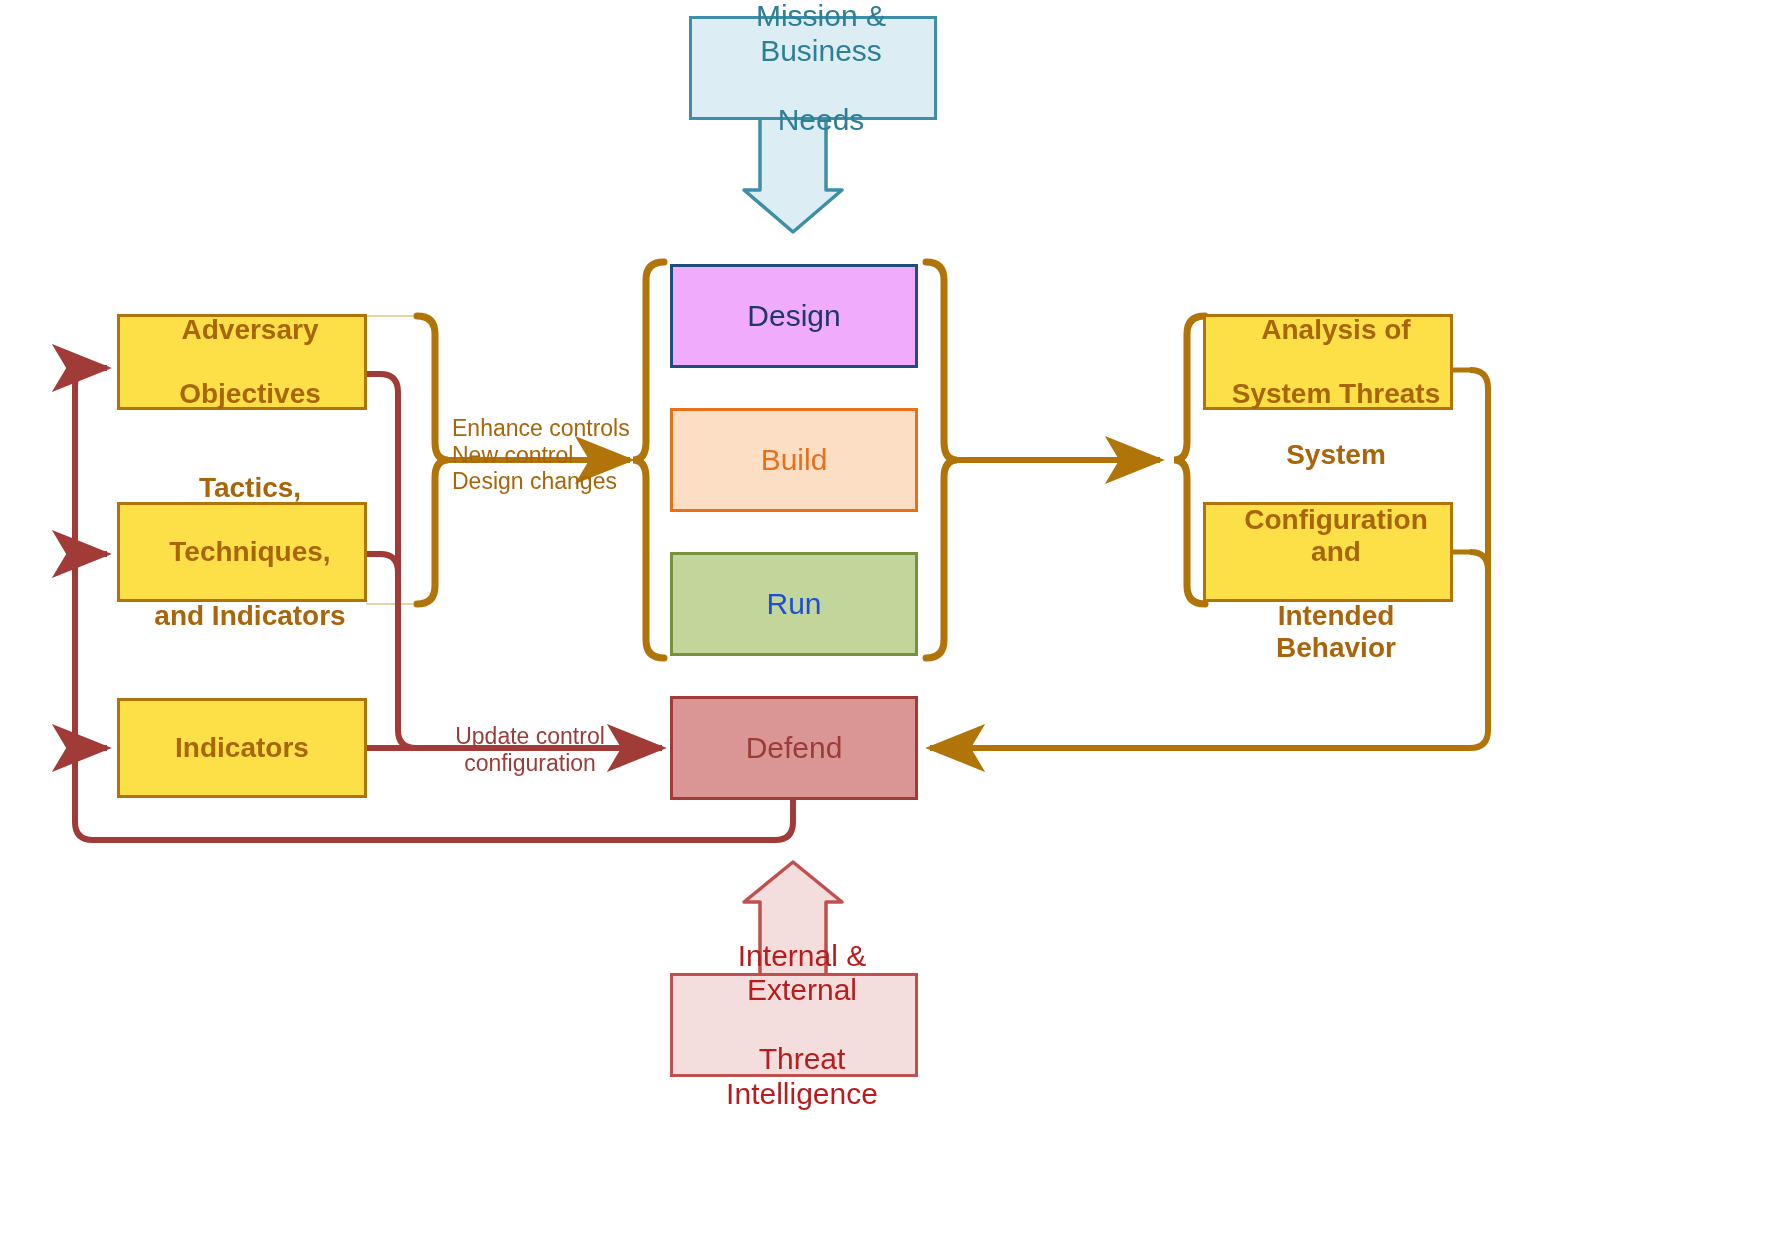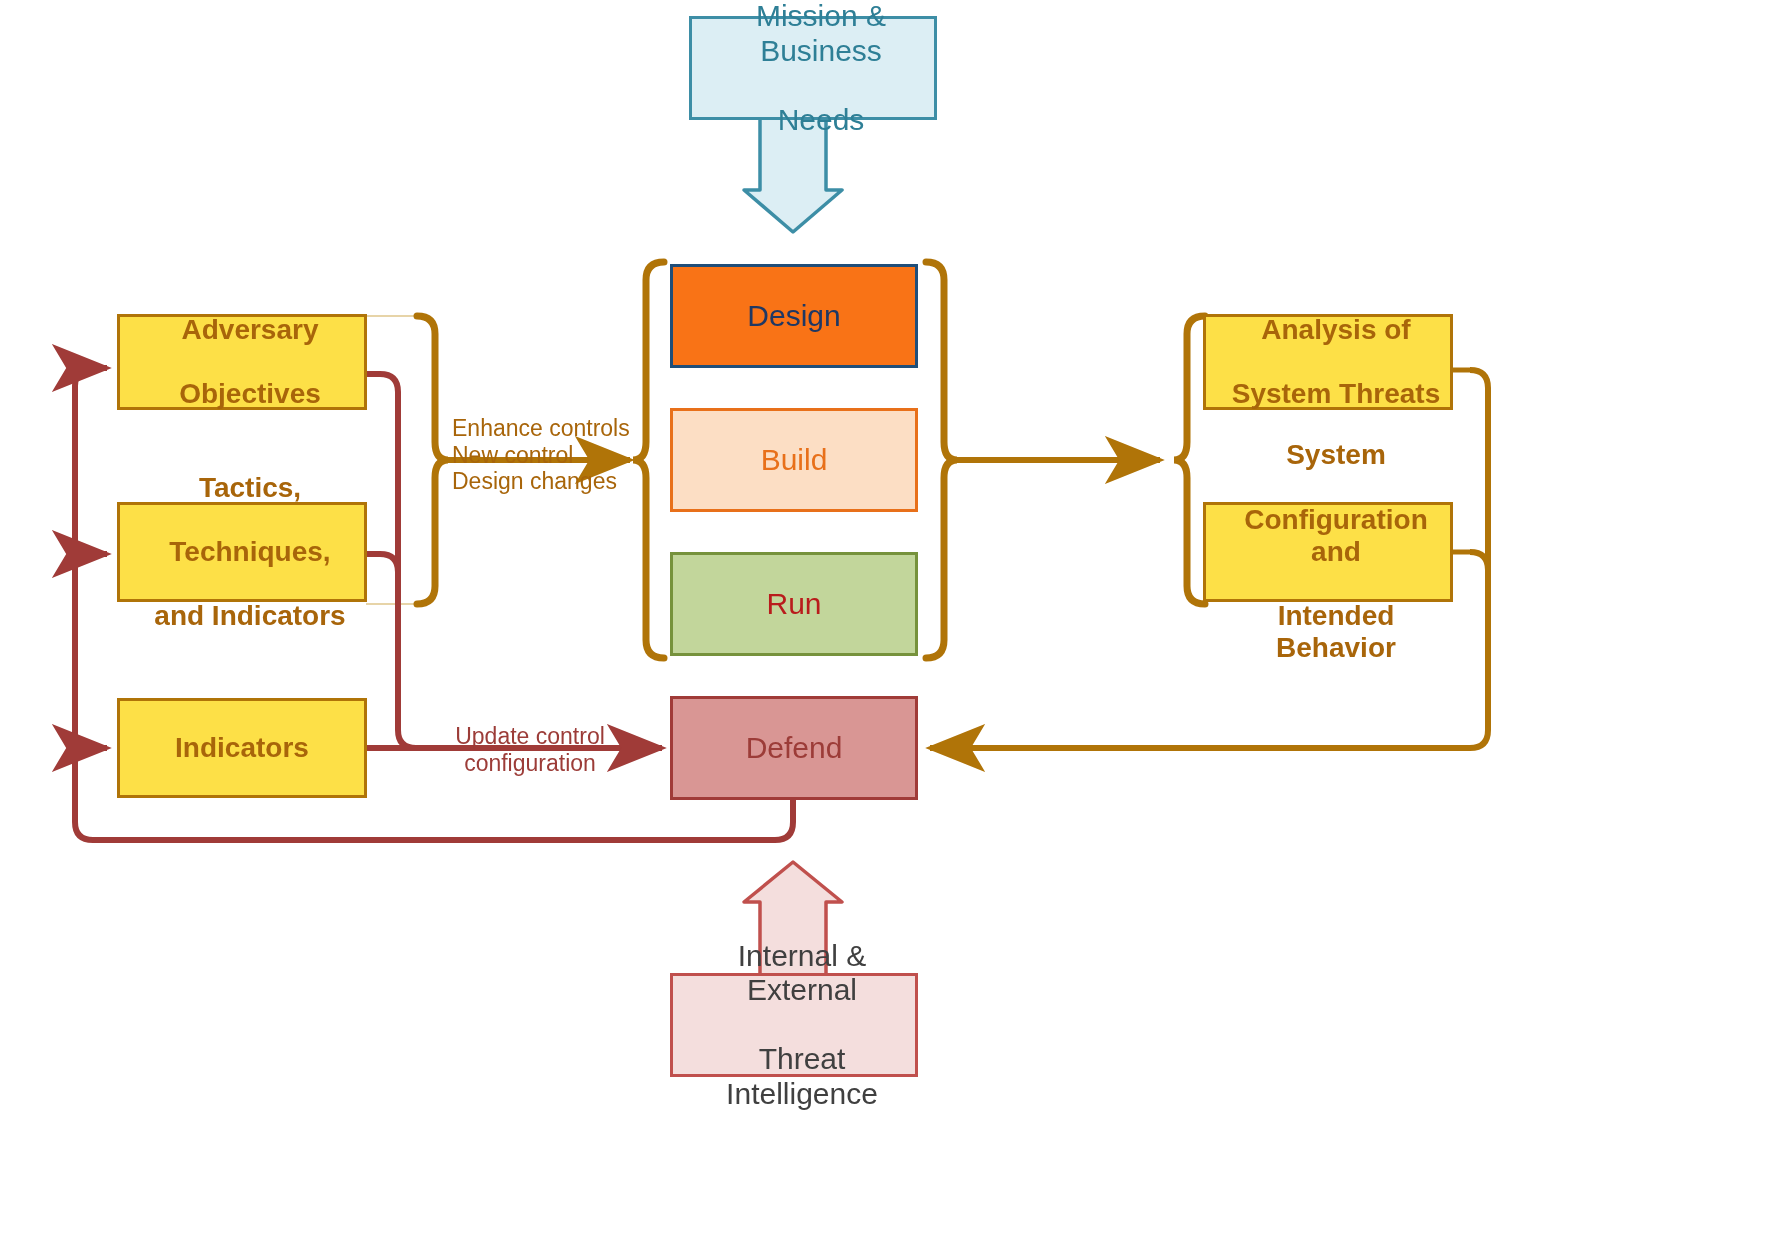--- a/index.html
+++ b/index.html
@@ -4,25 +4,25 @@
 <style>
   html,body{margin:0;padding:0;background:#ffffff;}
   body{font-family:"Liberation Sans",sans-serif;}
   #stage{position:relative;width:1776px;height:1250px;background:#ffffff;overflow:hidden;}
   svg#wires{position:absolute;left:0;top:0;width:1776px;height:1250px;}
   .node{position:absolute;box-sizing:border-box;display:flex;align-items:center;justify-content:center;text-align:center;line-height:1.15;}
   .node span{display:block;width:100%;padding:0 8px;}
 
   
   .n-mission{background:#dceef4;border:3px solid #3d8ea6;color:#2e7f96;font-size:30px;margin-left:19px;}
-  .n-design{background:#f97316;border:3px solid #1f4e79;color:#1f3864;font-size:30px;}
+  .n-design{background:#f0abfc;border:3px solid #1f4e79;color:#1f3864;font-size:30px;}
   .n-build{background:#fcdec4;border:3px solid #e8701a;color:#e8701a;font-size:30px;}
-  .n-run{background:#c2d69b;border:3px solid #76923c;color:#b91c1c;font-size:30px;}
+  .n-run{background:#c2d69b;border:3px solid #76923c;color:#1d4ed8;font-size:30px;}
   .n-defend{background:#d99694;border:3px solid #a03b38;color:#9c3c38;font-size:30px;}
-  .n-ti{background:#f4dedd;border:3px solid #c0504d;color:#404040;font-size:30px;justify-content:flex-end;}
+  .n-ti{background:#f4dedd;border:3px solid #c0504d;color:#b91c1c;font-size:30px;justify-content:flex-end;}
   .n-olive{background:#fde047;border:3px solid #b07408;color:#a8650a;font-size:28px;font-weight:bold;}
 
   .wlabel{position:absolute;font-size:23px;line-height:1.16;white-space:nowrap;}
   .wl-gold{color:#a8650a;}
   .wl-red{color:#9c3c38;}
   .wl-center{text-align:center;}
 </style>
 </head>
 <body>
 

